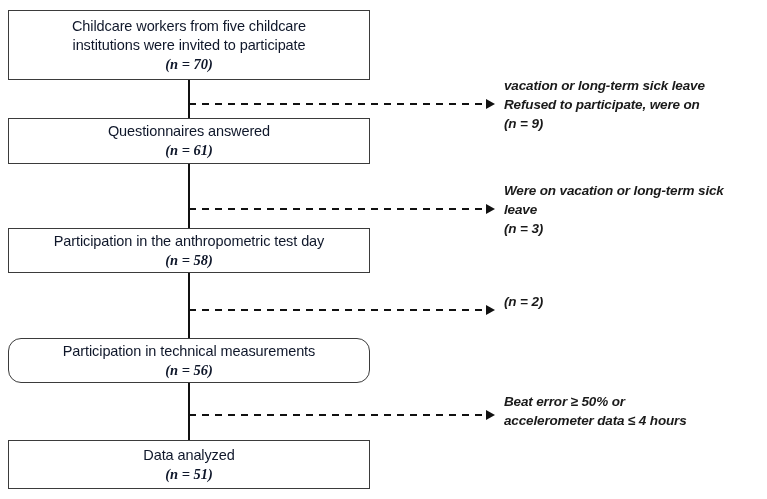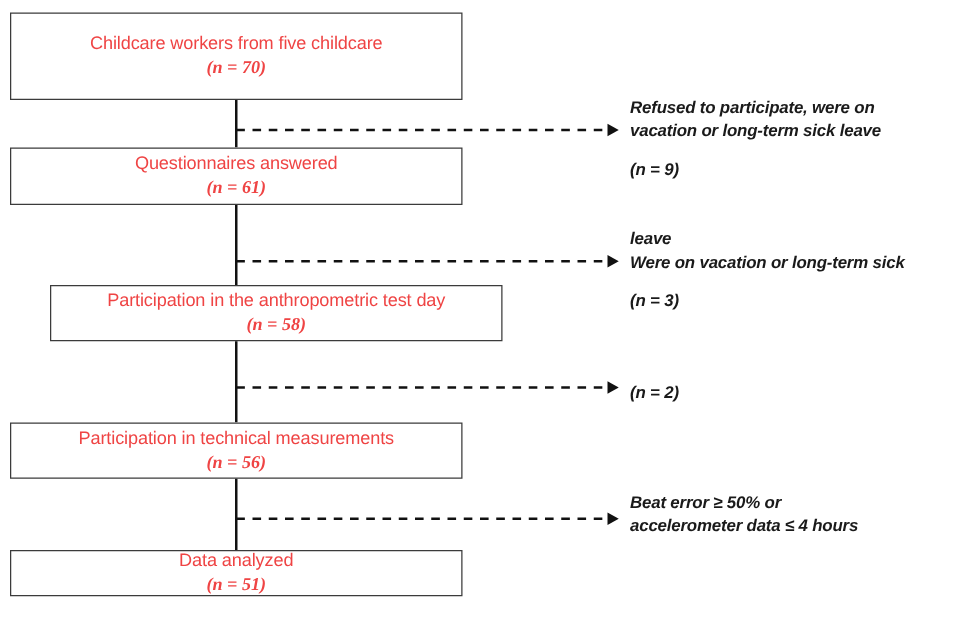--- a/index.html
+++ b/index.html
@@ -24,42 +24,42 @@
     left: 8px;
     width: 362px;
     box-sizing: border-box;
     border: 1.5px solid #3b3b3b;
     background: #ffffff;
     display: flex;
     flex-direction: column;
     align-items: center;
     justify-content: center;
     text-align: center;
-    color: #ef4444;
+    color: #0f172a;
   }
   .flow-box .box-line {
     font-size: 14.5px;
     line-height: 19px;
     letter-spacing: -0.1px;
     white-space: nowrap;
   }
   .flow-box .box-count {
     font-size: 14.5px;
     line-height: 19px;
     font-style: italic;
     font-weight: bold;
     white-space: nowrap;
     font-family: Liberation Serif, serif;
   }
 
   #box-invited  { top: 10px;  height: 70px; }
   #box-questionnaires { top: 118px; height: 46px; }
-  #box-anthropometric { top: 228px; height: 45px; margin-left: 32px; }
-  #box-technical { top: 338px; height: 45px; }
-  #box-analyzed { top: 440px; height: 37px; text-align: right; }
+  #box-anthropometric { top: 228px; height: 45px; }
+  #box-technical { top: 338px; height: 45px; border-radius: 13px; }
+  #box-analyzed { top: 440px; height: 49px; text-align: right; }
 
   
   .v-connector {
     position: absolute;
     left: 188px;
     width: 1.6px;
     background: #111111;
   }
 
   .branch {
@@ -85,55 +85,56 @@
     left: 504px;
     width: 262px;
     font-size: 13.5px;
     line-height: 19px;
     font-style: italic;
     font-weight: bold;
     color: #1a1a1a;
     letter-spacing: -0.15px;
   }
   .exclusion .ex-line { white-space: nowrap; }
-  .exclusion .ex-count { white-space: nowrap; margin-top: 12px; }
+  .exclusion .ex-count { white-space: nowrap; }
 </style>
 </head>
 <body>
 
 <div id="flowchart-canvas">
 
   <div class="flow-box" id="box-invited">
     <div class="box-line">Childcare workers from five childcare</div>
+    <div class="box-line">institutions were invited to participate</div>
     <div class="box-count">(n = 70)</div>
   </div>
 
   <div class="v-connector" style="top:80px; height:38px;"></div>
 
   <div class="branch" style="top:103px; width:297px;"></div>
   <div class="branch-arrow" style="left:486px; top:99px;"></div>
 
   <div class="exclusion" id="exclusion-1" style="top:76px;">
+    <div class="ex-line">vacation or long-term sick leave</div>
     <div class="ex-line">Refused to participate, were on</div>
-    <div class="ex-line">vacation or long-term sick leave</div>
     <div class="ex-count">(n = 9)</div>
   </div>
 
   <div class="flow-box" id="box-questionnaires">
     <div class="box-line">Questionnaires answered</div>
     <div class="box-count">(n = 61)</div>
   </div>
 
   <div class="v-connector" style="top:164px; height:64px;"></div>
   <div class="branch" style="top:208px; width:297px;"></div>
   <div class="branch-arrow" style="left:486px; top:204px;"></div>
 
   <div class="exclusion" id="exclusion-2" style="top:181px;">
+    <div class="ex-line">Were on vacation or long-term sick</div>
     <div class="ex-line">leave</div>
-    <div class="ex-line">Were on vacation or long-term sick</div>
     <div class="ex-count">(n = 3)</div>
   </div>
 
   <div class="flow-box" id="box-anthropometric">
     <div class="box-line">Participation in the anthropometric test day</div>
     <div class="box-count">(n = 58)</div>
   </div>
 
   <div class="v-connector" style="top:273px; height:65px;"></div>
   <div class="branch" style="top:309px; width:297px;"></div>

